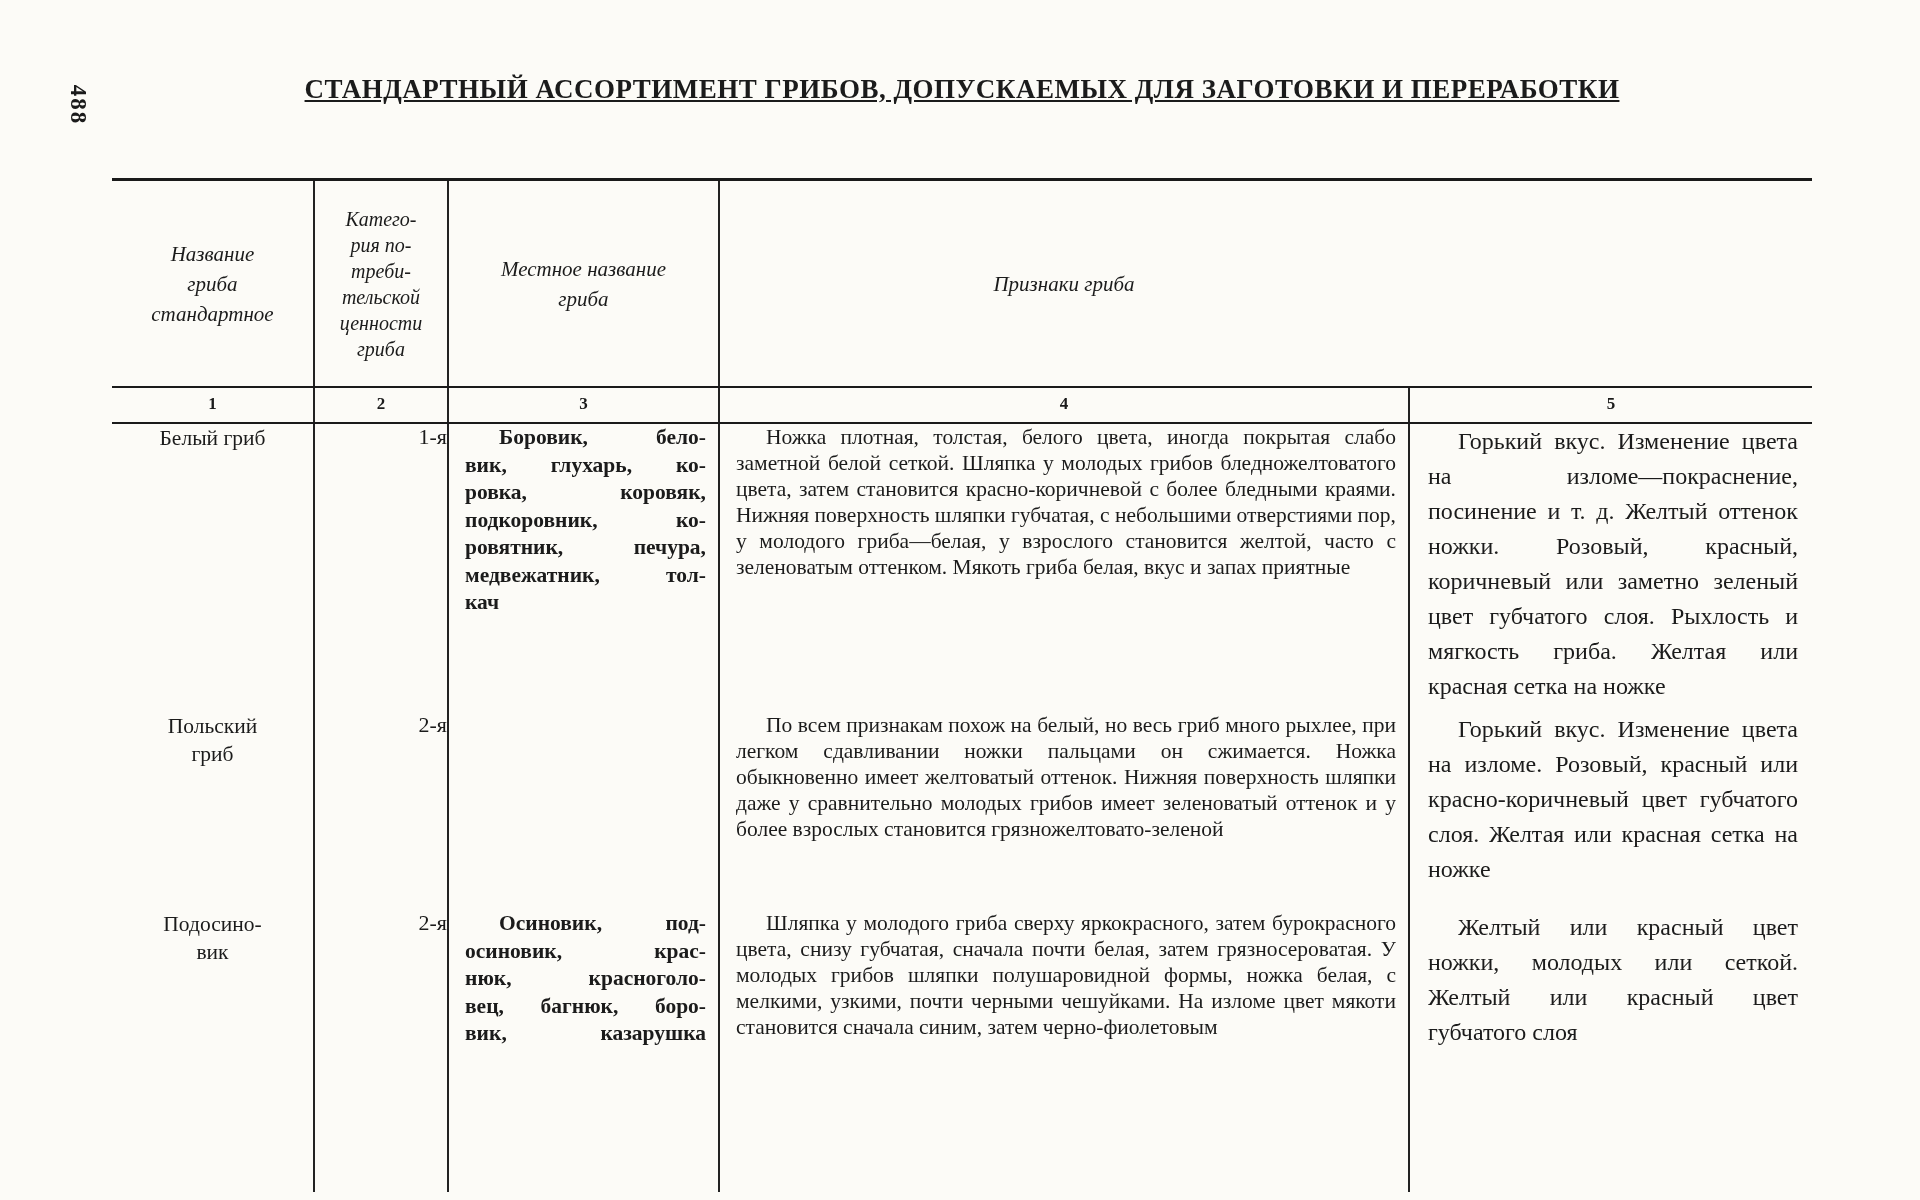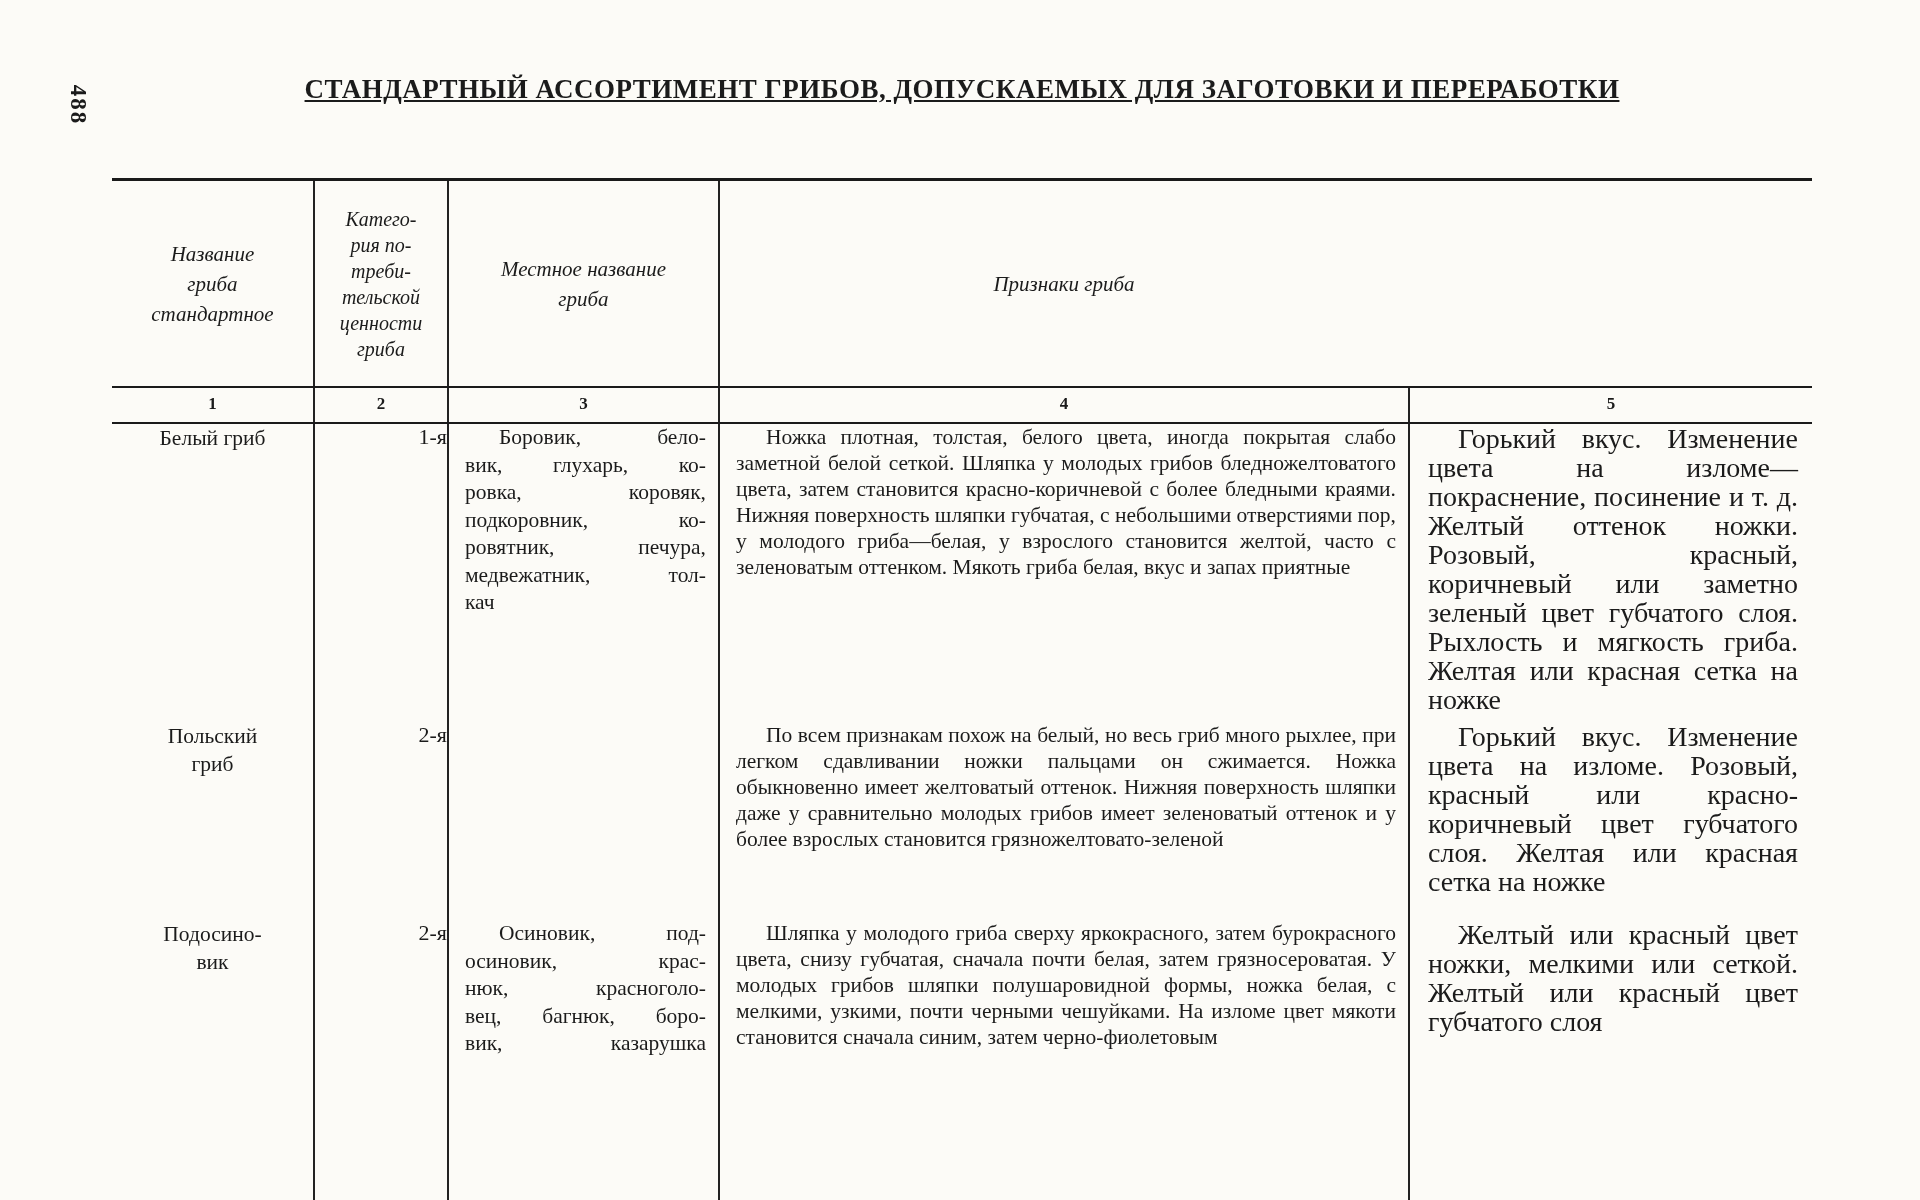--- a/index.html
+++ b/index.html
@@ -60,30 +60,30 @@
   .trow3 .c{padding-top:18px;}
   .trow3{min-height:300px;}
   .cell-name{
     text-align:center;white-space:pre-line;
     font-size:21.5px;line-height:28px;
   }
   .cell-cat{text-align:right;font-size:22px;}
   .cell-local{
     padding-left:16px;padding-right:12px;
     white-space:pre-line;font-size:21.5px;line-height:27.5px;
-    text-align:justify;text-align-last:justify;text-indent:34px;
+    text-align:justify;text-align-last:justify;text-indent:34px;font-weight:bold;
   }
   .cell-feat{
     padding-left:16px;padding-right:12px;
     font-size:21.5px;line-height:26px;
     text-align:justify;text-indent:30px;
   }
   .cell-rej{
     padding-left:18px;padding-right:14px;
-    font-size:28px;line-height:29px;
+    font-size:24px;line-height:35px;
     text-align:justify;text-indent:30px;
   }
 </style>
 </head>
 <body>
 
 <div class="page">
 
   <div class="page-number">488</div>
 
@@ -141,17 +141,17 @@
     <div class="cols trow trow3">
       <div class="c first cell-name">Подосино-
 вик</div>
       <div class="c cell-cat">2-я</div>
       <div class="c cell-local">Осиновик, под-
 осиновик, крас-
 нюк, красноголо-
 вец, багнюк, боро-
 вик, казарушка</div>
       <div class="c cell-feat">Шляпка у молодого гриба сверху яркокрасного, затем бурокрасного цвета, снизу губчатая, сначала почти белая, затем грязносероватая. У молодых грибов шляпки полушаровидной формы, ножка белая, с мелкими, узкими, почти черными чешуйками. На изломе цвет мякоти становится сначала синим, затем черно-фиолетовым</div>
-      <div class="c cell-rej">Желтый или красный цвет ножки, мелкими или сеткой. Желтый или красный цвет губчатого слоя</div>
+      <div class="c cell-rej">Желтый или красный цвет ножки, молодых или сеткой. Желтый или красный цвет губчатого слоя</div>
     </div>
 
   </div>
 </div>
 
 </body></html>

